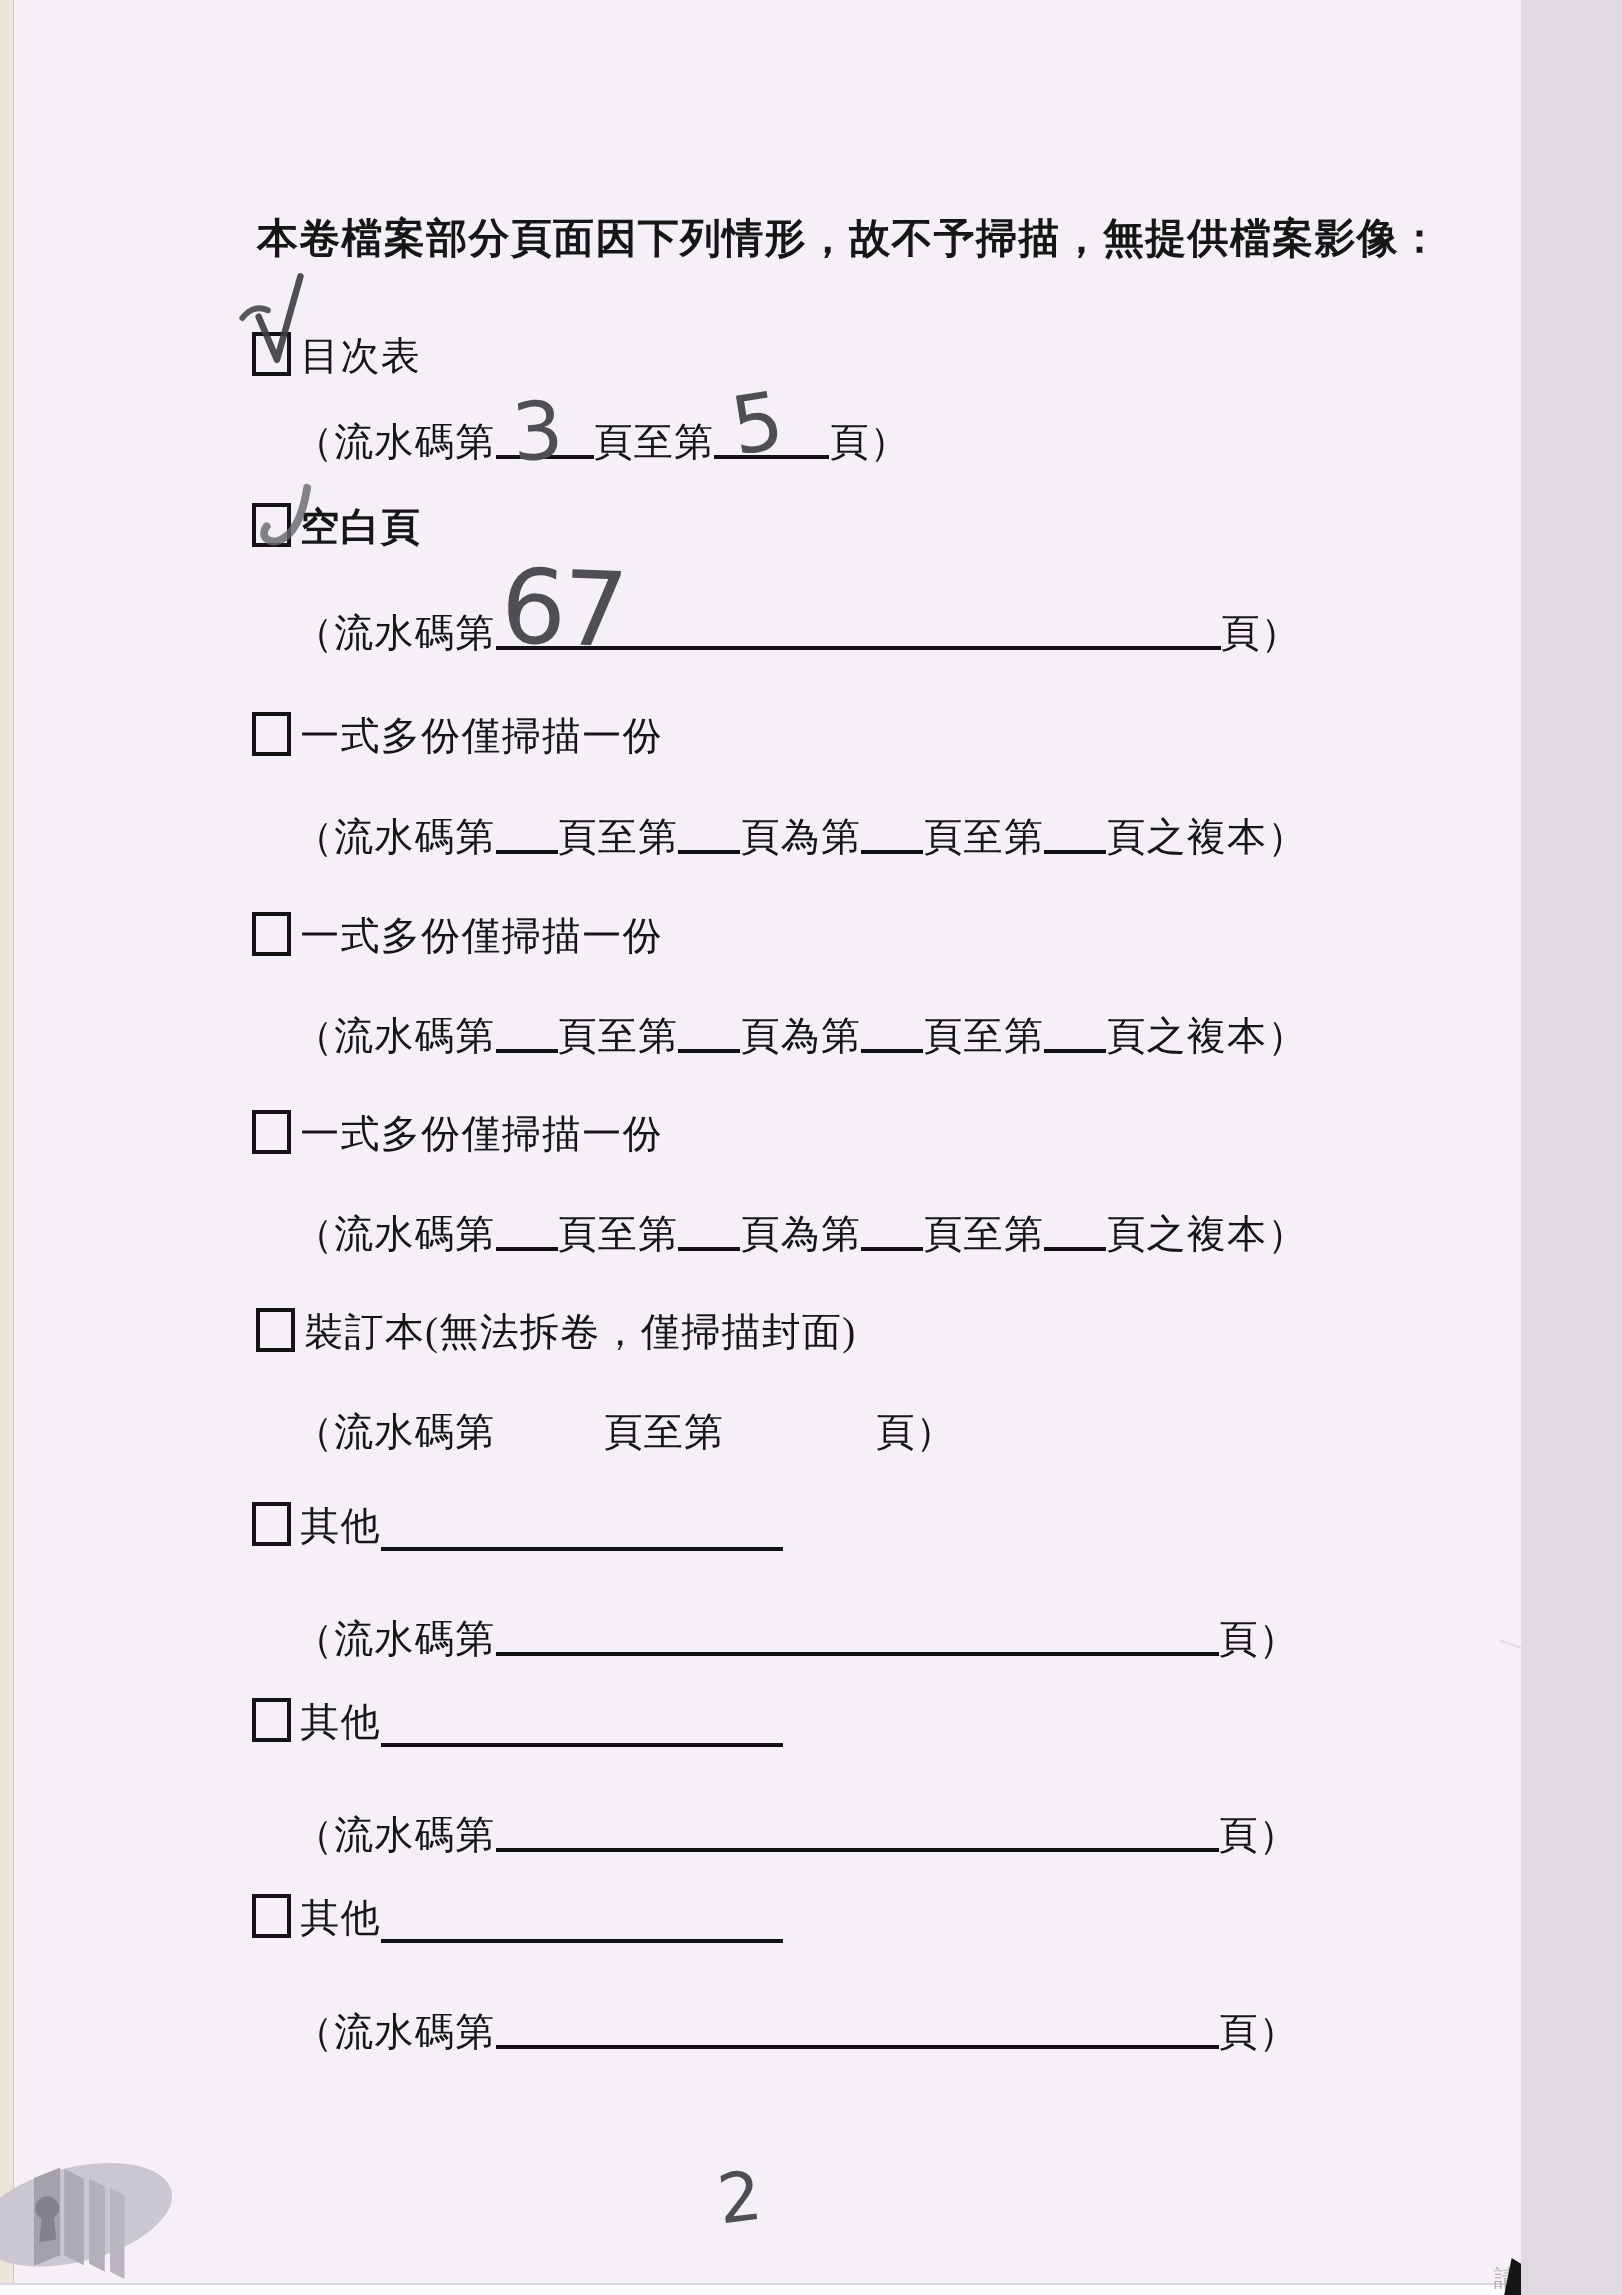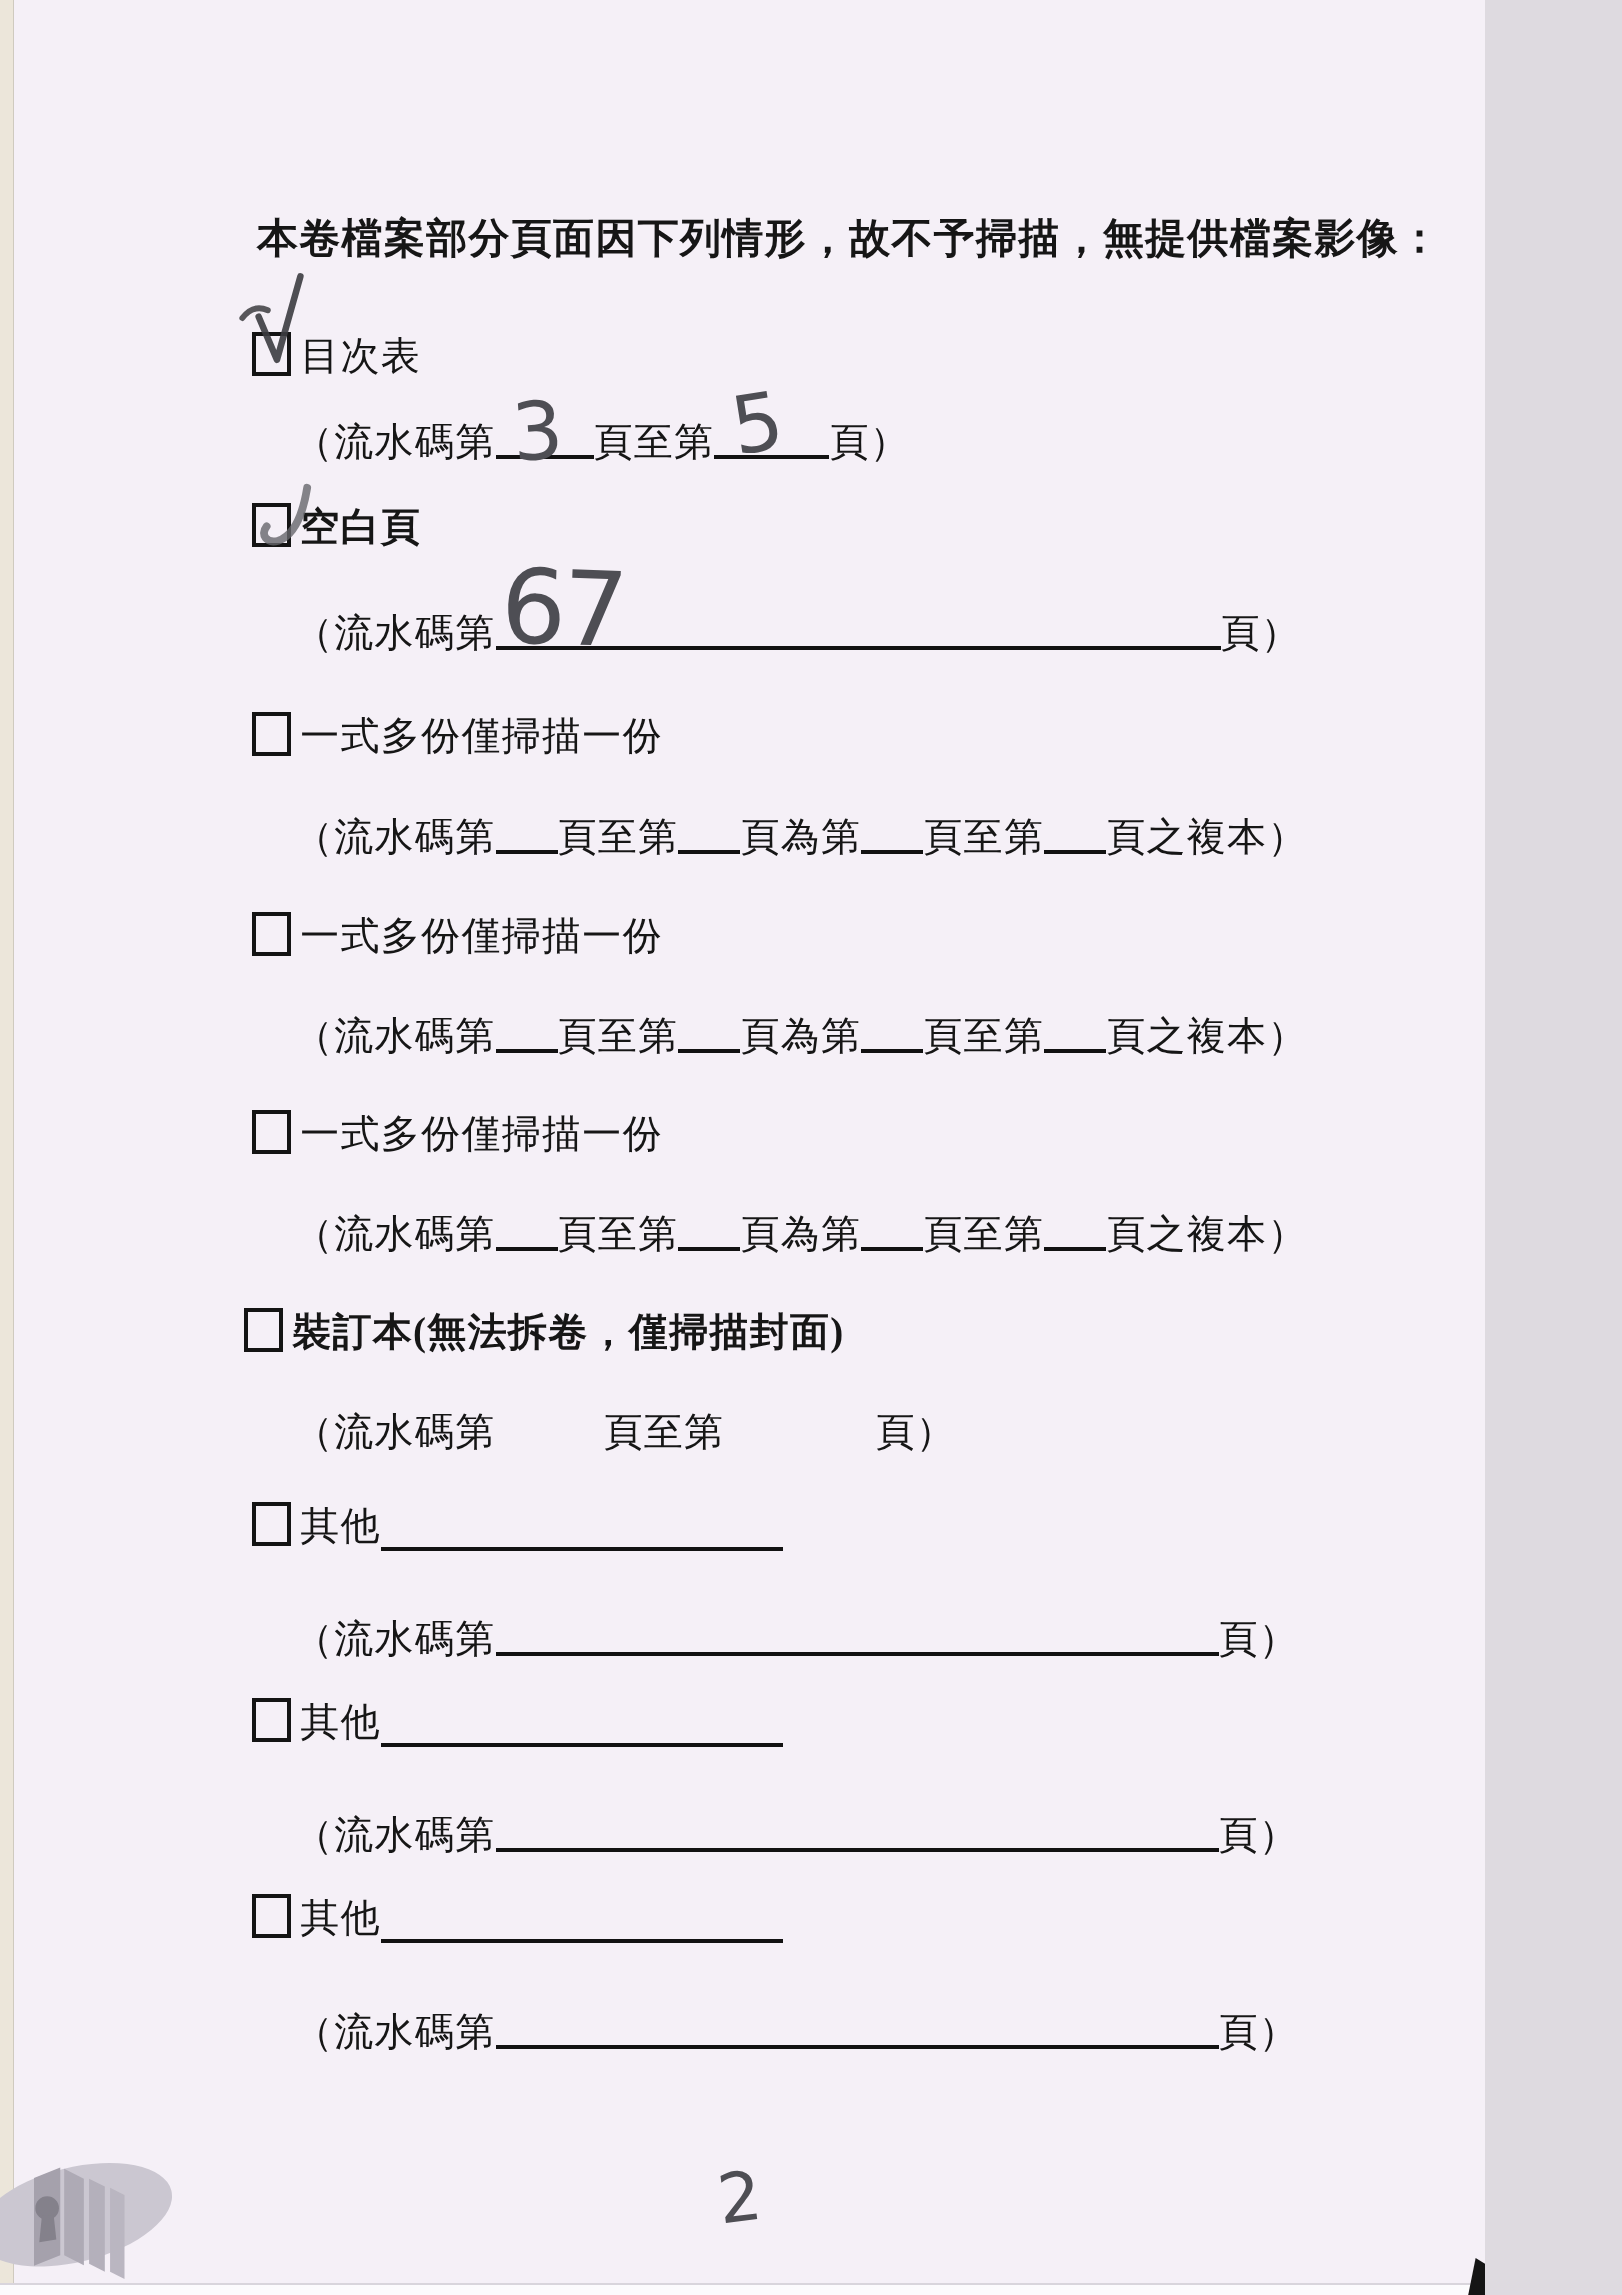--- a/index.html
+++ b/index.html
@@ -1,20 +1,21 @@
 <!DOCTYPE html>
 <html style="font-size:10.5px"><head>
 <meta charset="utf-8">
 <style>
   html,body{margin:0;padding:0;background:#dedae0;}
   .page{
     position:relative;width:1485px;height:2295px;overflow:hidden;
     background:#f5f0f7;
     font-family:"Liberation Serif","DejaVu Serif",serif;
     color:#161616;
+    padding-left:36px;
   }
   .edge-left{position:absolute;left:0;top:0;width:13px;height:100%;background:#ece6da;border-right:1.3px solid #cfcabf;}
   .bottom-strip{position:absolute;left:0;top:2285px;width:100%;height:10.5px;background:#fcfbfd;}
   .bottom-line{position:absolute;left:0;top:2283px;width:100%;height:2px;background:#d9d5dc;}
   .scratch{position:absolute;background:#d8d3da;opacity:.7;}
 
   .title{position:absolute;left:257px;top:211px;font-size:41px;font-weight:bold;letter-spacing:1.3px;white-space:nowrap;}
 
   .row{position:absolute;white-space:nowrap;font-size:39px;line-height:52px;letter-spacing:1.3px;}
   .cb{display:inline-block;box-sizing:border-box;width:39px;height:44px;border:4.6px solid #141414;margin-right:9.2px;vertical-align:-6.5px;background:transparent;}
@@ -82,21 +83,21 @@
     <span>（流水碼第</span><span class="blank" style="width:62px;"></span><span>頁至第</span><span class="blank" style="width:62px;"></span><span>頁為第</span><span class="blank" style="width:62px;"></span><span>頁至第</span><span class="blank" style="width:62px;"></span><span>頁之複本）</span>
   </div>
 
   <div class="row" style="left:252px;top:1108px;">
     <span class="cb"></span><span>一式多份僅掃描一份</span>
   </div>
   <div class="row" style="left:294px;top:1208px;">
     <span>（流水碼第</span><span class="blank" style="width:62px;"></span><span>頁至第</span><span class="blank" style="width:62px;"></span><span>頁為第</span><span class="blank" style="width:62px;"></span><span>頁至第</span><span class="blank" style="width:62px;"></span><span>頁之複本）</span>
   </div>
 
-  <div class="row" style="left:244px;top:1306px;font-weight:bold;">
+  <div class="row" style="left:256px;top:1306px;">
     <span class="cb"></span><span>裝訂本(無法拆卷，僅掃描封面)</span>
   </div>
   <div class="row" style="left:294px;top:1406px;">
     <span>（流水碼第</span><span class="gap" style="width:108px;"></span><span>頁至第</span><span class="gap" style="width:151px;"></span><span>頁）</span>
   </div>
 
   <div class="row" style="left:252px;top:1500px;">
     <span class="cb"></span><span>其他</span><span class="blank-low" style="width:402px;"></span>
   </div>
   <div class="row" style="left:294px;top:1613px;">

